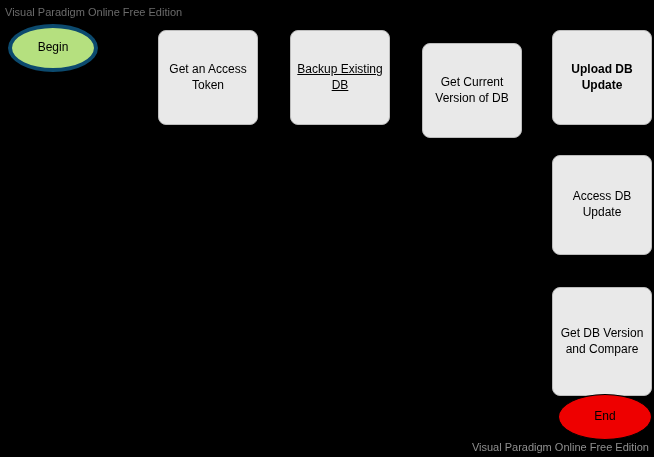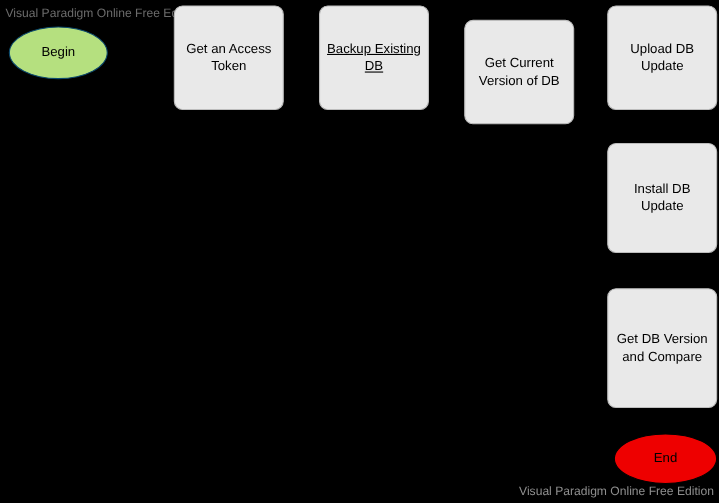--- a/index.html
+++ b/index.html
@@ -34,41 +34,42 @@
     font-size: 12px;
     line-height: 1.3;
   }
   .task {
     width: 100px;
     height: 95px;
     background: #e9e9e9;
     border: 1px solid #bdbdbd;
     border-radius: 8px;
     padding: 0 5px;
+    margin-top: 25px;
   }
   .start {
     width: 90px;
     height: 48px;
     background: #b5e07f;
-    border: 1px solid #0c4a6e;
+    border: 4px solid #0c4a6e;
     border-radius: 50%;
   }
   .end {
     width: 94px;
     height: 46px;
     background: #ee0000;
     border: 1px solid #000000;
     border-radius: 50%;
   }
 
   .pos-begin        { left: 8px;   top: 24px; }
   .pos-task-1       { left: 158px; top: 5px; }
   .pos-task-2       { left: 290px; top: 5px; text-decoration: underline; }
   .pos-task-3       { left: 422px; top: 18px; }
-  .pos-task-4       { left: 552px; top: 5px; }
+  .pos-task-4       { left: 552px; top: 5px; font-weight: bold; }
   .pos-task-5       { left: 552px; top: 130px; height: 100px; }
   .pos-task-6       { left: 552px; top: 262px; height: 109px; }
   .pos-end          { left: 558px; top: 394px; }
 </style>
 </head>
 <body>
 
 <div class="canvas">
 
   <div class="watermark wm-top">Visual Paradigm Online Free Edition</div>
@@ -87,21 +88,21 @@
 
   <div class="node task pos-task-3">
     <span>Get Current Version of DB</span>
   </div>
 
   <div class="node task pos-task-4">
     <span>Upload DB Update</span>
   </div>
 
   <div class="node task pos-task-5">
-    <span>Install DB Update</span>
+    <span>Access DB Update</span>
   </div>
 
   <div class="node task pos-task-6">
     <span>Get DB Version and Compare</span>
   </div>
 
   <div class="node end pos-end">
     <span>End</span>
   </div>
 

